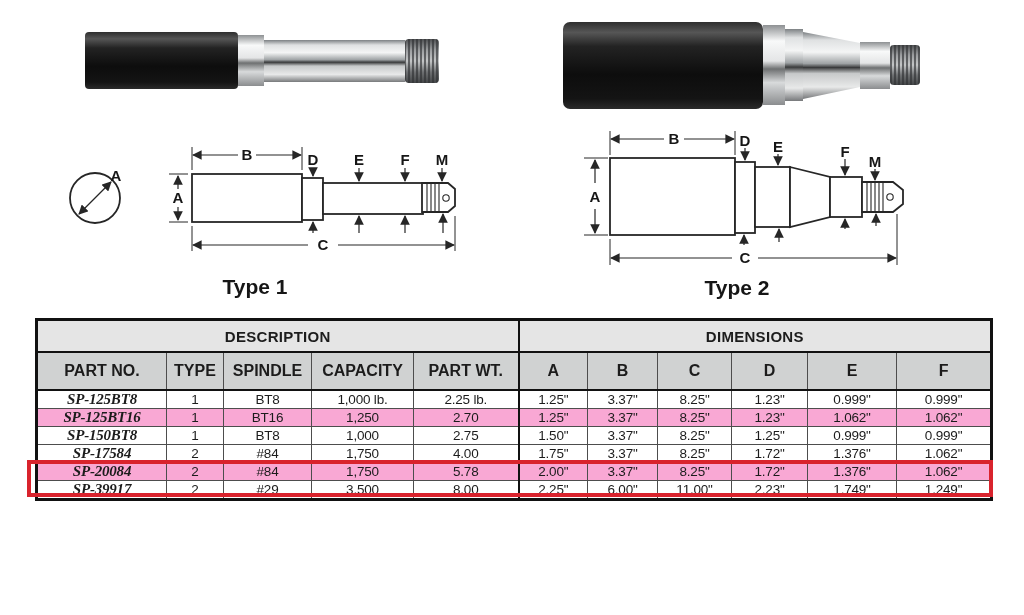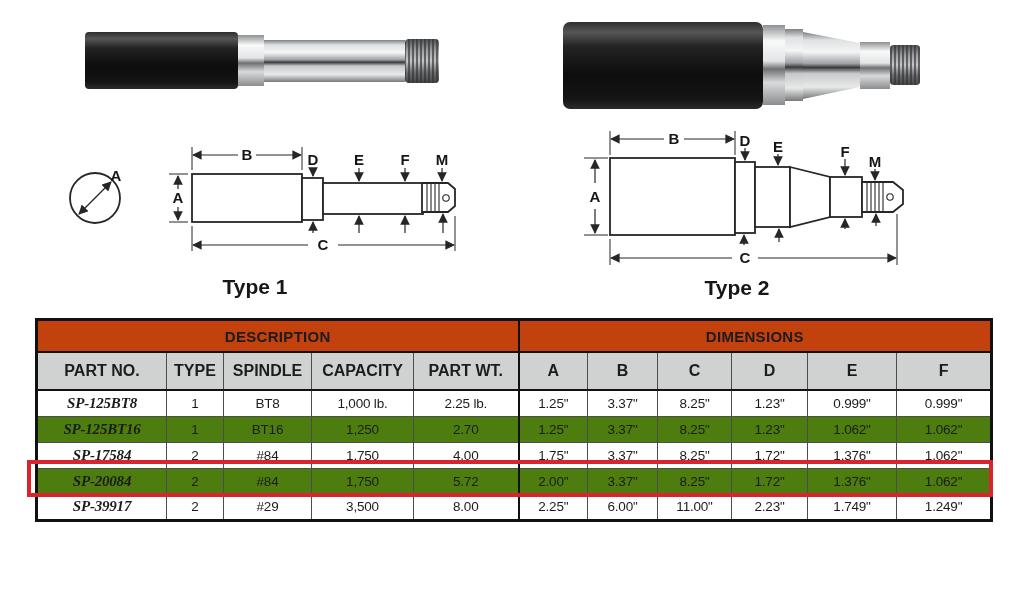--- a/index.html
+++ b/index.html
@@ -13,27 +13,27 @@
   .dim{stroke:#262626;stroke-width:1.2;fill:none;}
   .ext{stroke:#262626;stroke-width:1;fill:none;}
   .lbl{font:bold 15px "Liberation Sans","DejaVu Sans",sans-serif;fill:#161616;text-anchor:middle;}
   .caption{font:bold 21px "Liberation Sans","DejaVu Sans",sans-serif;fill:#161616;text-anchor:middle;}
 
   
   table.spec{border-collapse:collapse;table-layout:fixed;width:955px;
              border:3px solid #111;background:#fff;}
   table.spec th,table.spec td{border:1px solid #4d4d4d;text-align:center;
              vertical-align:middle;padding:0;overflow:hidden;white-space:nowrap;}
-  tr.group-row th{height:30px;background:#c2410c;font-size:15px;font-weight:bold;
+  tr.group-row th{height:30px;background:#e5e5e5;font-size:15px;font-weight:bold;
              letter-spacing:.3px;border-bottom:2px solid #111;}
   tr.col-row th{height:36px;background:#d0d2d2;font-size:16px;font-weight:bold;
              border-bottom:2px solid #111;}
-  tr.data-row{height:26px;font-size:13.5px;}
+  tr.data-row{height:18px;font-size:13.5px;}
   tr.data-row td{letter-spacing:-.2px;}
-  tr.alt{background:#4d7c0f;}
+  tr.alt{background:#f9a8d4;}
   td.part{font-family:"Liberation Serif","DejaVu Serif",serif;font-weight:bold;
           font-style:italic;font-size:15px;letter-spacing:0;}
   .dims-divider{border-left:2px solid #111 !important;margin-left:12px;}
 
   
   #highlight-box{left:27px;top:460px;width:966px;height:37px;
       border:4px solid #d9232d;box-sizing:border-box;pointer-events:none;}
 </style>
 </head>
 <body>
@@ -272,38 +272,51 @@
     <td>1,250</td>
     <td>2.70</td>
     <td class="dims-divider">1.25"</td>
     <td>3.37"</td>
     <td>8.25"</td>
     <td>1.23"</td>
     <td>1.062"</td>
     <td>1.062"</td>
   </tr>
   <tr class="data-row">
+    <td class="part">SP-150BT8</td>
+    <td>1</td>
+    <td>BT8</td>
+    <td>1,000</td>
+    <td>2.75</td>
+    <td class="dims-divider">1.50"</td>
+    <td>3.37"</td>
+    <td>8.25"</td>
+    <td>1.25"</td>
+    <td>0.999"</td>
+    <td>0.999"</td>
+  </tr>
+  <tr class="data-row">
     <td class="part">SP-17584</td>
     <td>2</td>
     <td>#84</td>
     <td>1,750</td>
     <td>4.00</td>
     <td class="dims-divider">1.75"</td>
     <td>3.37"</td>
     <td>8.25"</td>
     <td>1.72"</td>
     <td>1.376"</td>
     <td>1.062"</td>
   </tr>
   <tr class="data-row alt">
     <td class="part">SP-20084</td>
     <td>2</td>
     <td>#84</td>
     <td>1,750</td>
-    <td>5.72</td>
+    <td>5.78</td>
     <td class="dims-divider">2.00"</td>
     <td>3.37"</td>
     <td>8.25"</td>
     <td>1.72"</td>
     <td>1.376"</td>
     <td>1.062"</td>
   </tr>
   <tr class="data-row">
     <td class="part">SP-39917</td>
     <td>2</td>

